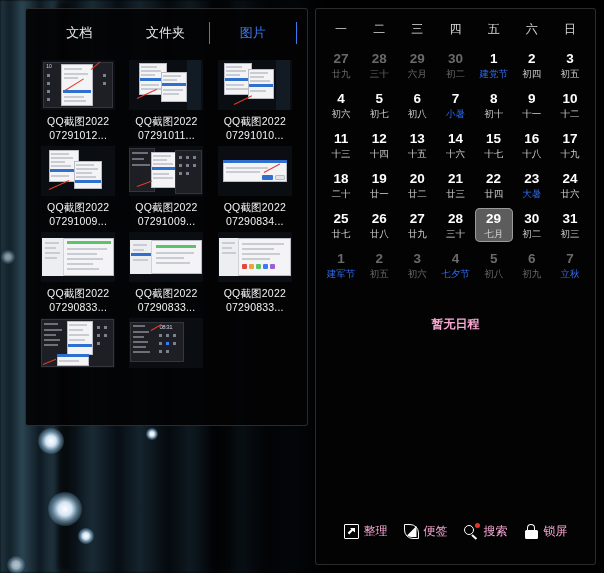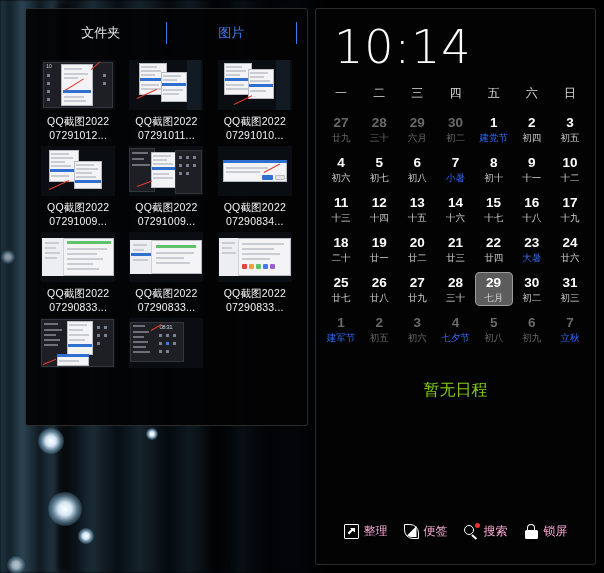--- a/index.html
+++ b/index.html
@@ -135,21 +135,21 @@
   }
   .day .n{ font-size:13.5px; font-weight:bold; color:#ffffff; line-height:16px; }
   .day .l{ font-size:9.5px; color:#d2d2d2; line-height:13px; }
   .day.other .n{ color:#6a6a6a; font-weight:bold; }
   .day.other .l{ color:#6a6a6a; }
   .day .l.fest{ color:#2f6bf0; }
   .day.other .l.fest{ color:#2f6bf0; }
   .day.today{ background:#5c5c5c; box-shadow:inset 0 0 0 1px #9c9c9c; }
 
   #schedule{
-    text-align:center; color:#84cc16; font-size:16px; margin-top:34px;
+    text-align:center; color:#f9a8d4; font-size:12px; margin-top:34px;font-weight:bold;
   }
 
   #cal-tools{
     position:absolute; left:0; right:0; bottom:24px;
     display:flex; justify-content:center; gap:16px;
   }
   .tool{ display:flex; align-items:center; gap:5px; cursor:pointer; }
   .tool .lb{ color:#f9a8d4; font-size:12px; }
   .ic{ width:15px; height:15px; position:relative; flex:0 0 15px; }
 
@@ -206,20 +206,21 @@
   <div class="bokeh" style="left:78px;top:528px;width:16px;height:16px;"></div>
   <div class="bokeh" style="left:146px;top:428px;width:12px;height:12px;"></div>
   <div class="bokeh" style="left:1px;top:250px;width:14px;height:14px;opacity:.55"></div>
   <div class="bokeh" style="left:7px;top:556px;width:18px;height:18px;opacity:.7"></div>
 </div>
 
 <div class="panel" id="files-panel">
 
 
   <div id="files-tabs">
+    <div class="tab">文档</div>
     <div class="tab">文件夹</div>
     <div class="tab-sep"></div>
     <div class="tab active">图片</div>
     <div class="tab-sep"></div>
   </div>
 
   <div id="files-grid">
 
     <div class="file-cell">
       <div class="thumb">
@@ -472,21 +473,20 @@
 
     <div class="file-cell">
       <div class="file-name"></div>
     </div>
 
   </div>
 </div>
 
 <div class="panel" id="cal-panel">
 
-  <div id="clock">10:14</div>
 
 
   <div id="weekdays">
       <div>一</div>
       <div>二</div>
       <div>三</div>
       <div>四</div>
       <div>五</div>
       <div>六</div>
       <div>日</div>

